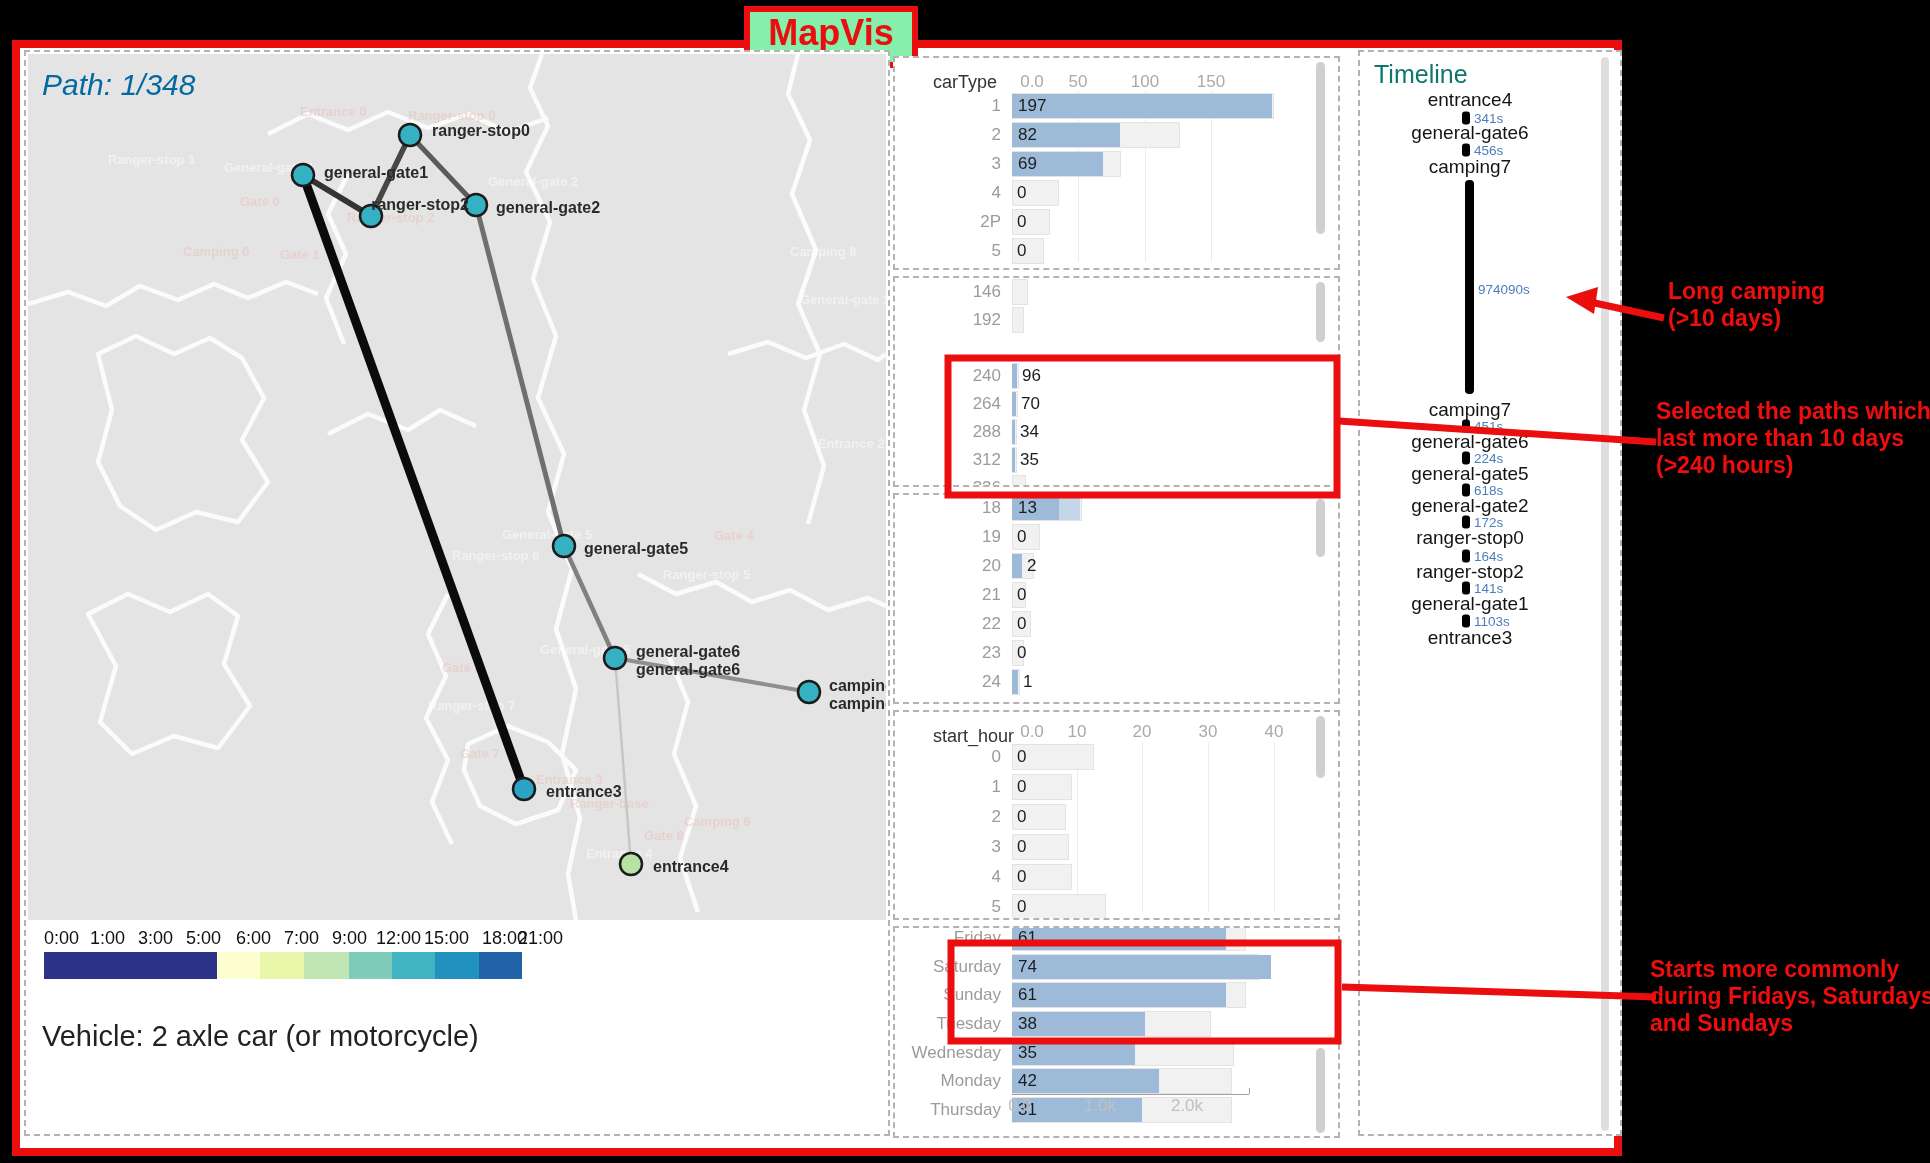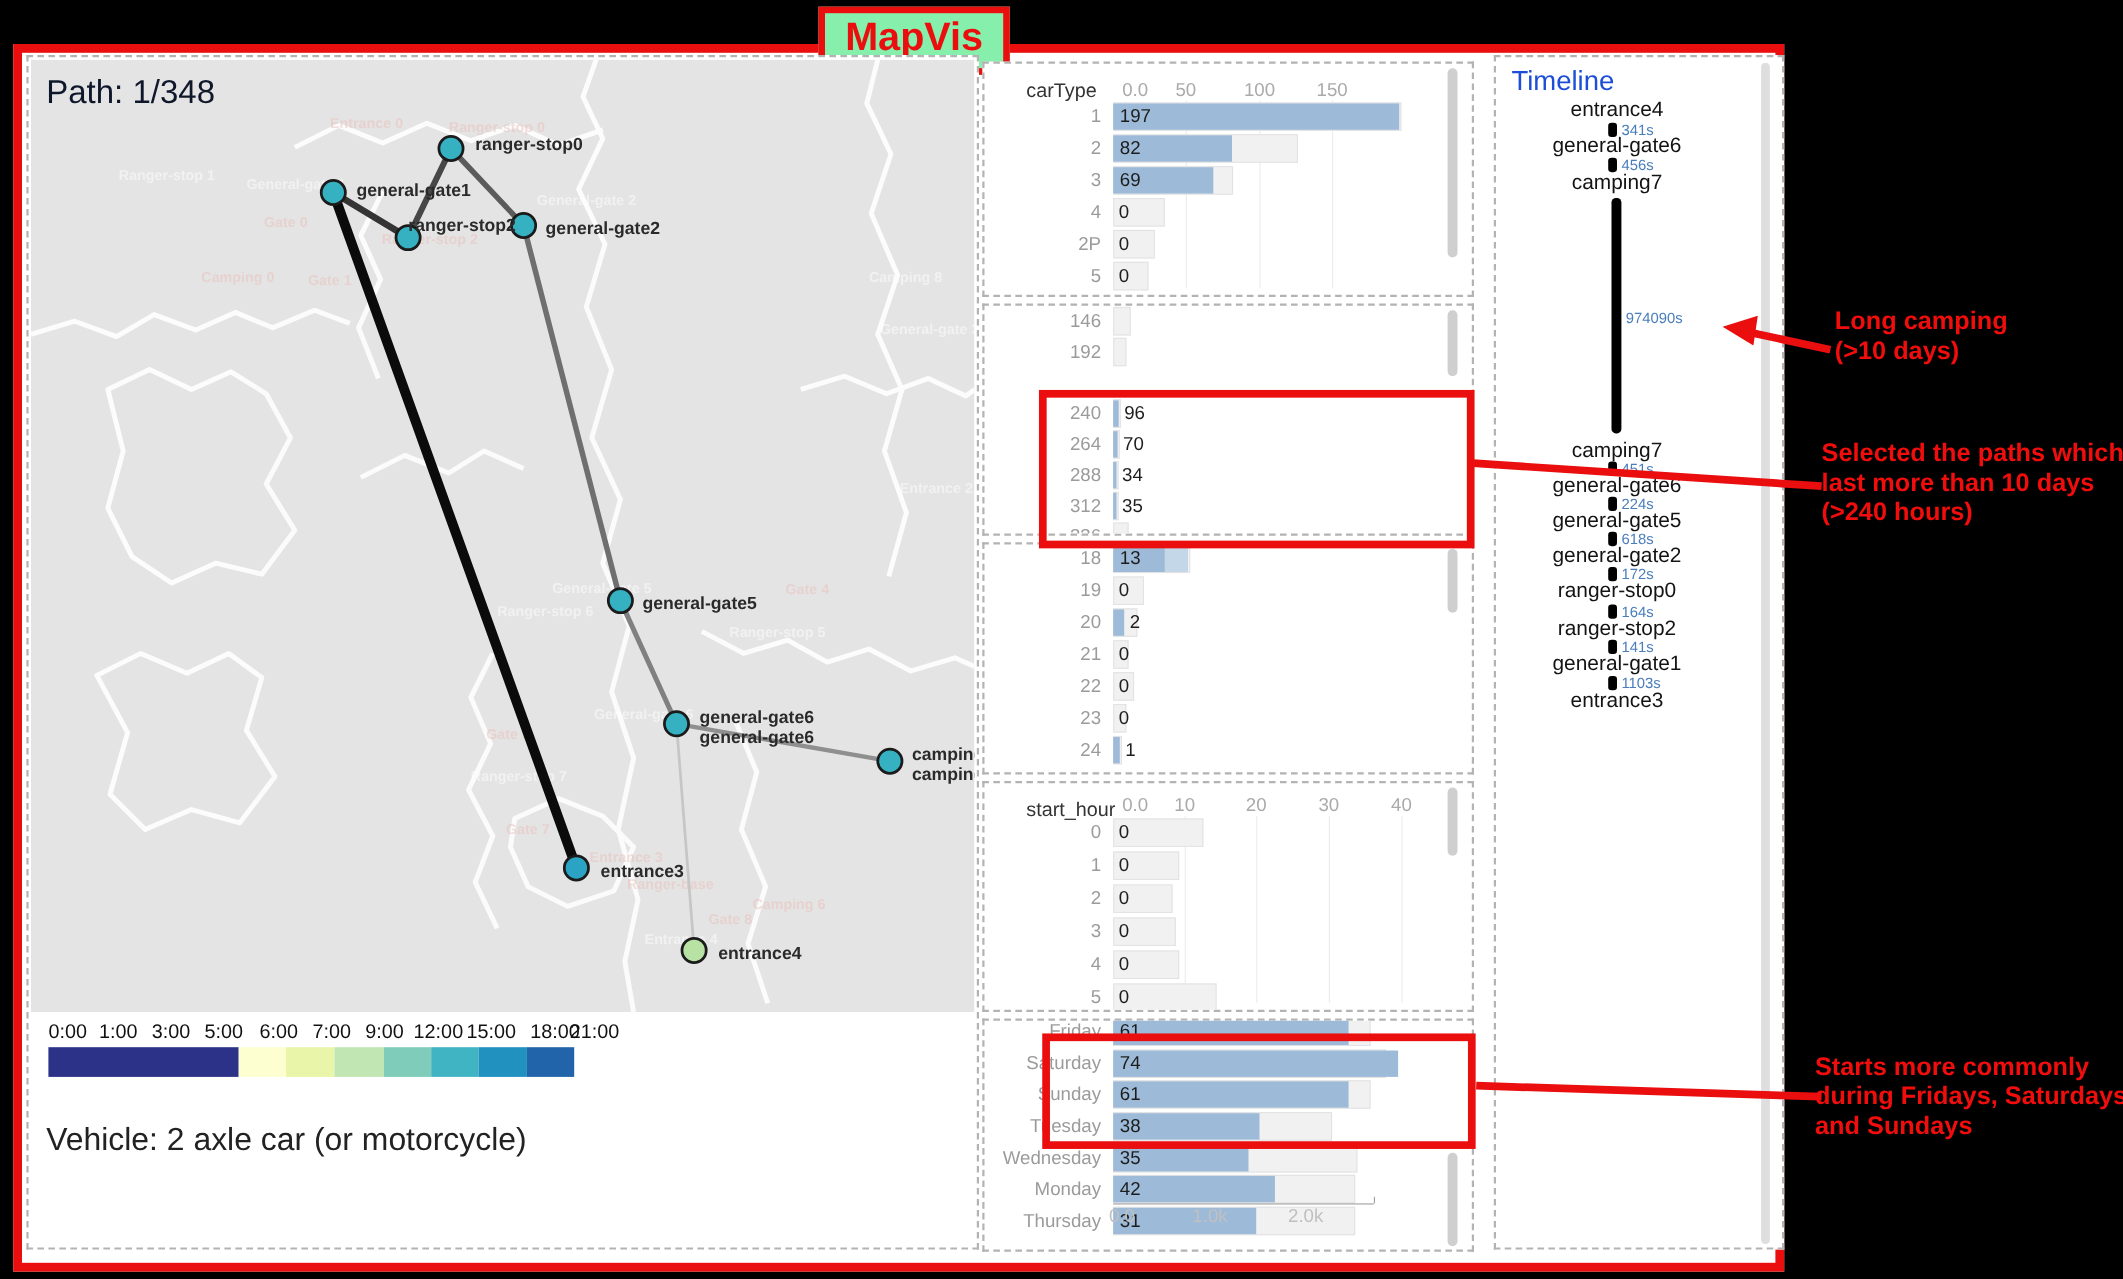--- a/index.html
+++ b/index.html
@@ -7,41 +7,41 @@
        font-family:"Liberation Sans","DejaVu Sans",sans-serif;}
   .abs{position:absolute;}
   #frame{left:12px;top:40px;width:1594px;height:1100px;background:#fff;
          border:8px solid #ea0e0e;}
   #title-box{left:744px;top:6px;width:162px;height:50px;background:#86efac;
              border:6px solid #ea0e0e;display:flex;justify-content:center;}
   #title-box span{color:#ea0e0e;font-size:36px;font-weight:bold;}
   .dashed{border:2px dashed #b3b3b3;background:#fff;box-sizing:border-box;}
   #map-panel{left:24px;top:50px;width:866px;height:1086px;}
   #map-svg-wrap{left:2px;top:2px;width:858px;height:866px;overflow:hidden;}
-  #path-label{left:16px;top:16px;font-size:30px;color:#0f172a;}
+  #path-label{left:16px;top:16px;font-size:30px;color:#0369a1;font-style:italic;}
   #vehicle-label{left:16px;top:968px;font-size:29px;color:#222;}
   #legend{left:0;top:876px;width:860px;height:60px;}
   .leg-lab{position:absolute;top:0;font-size:18px;color:#111;}
   .leg-seg{position:absolute;top:24px;height:27px;}
   .hist-panel{left:893px;width:447px;}
   .hist-title{position:absolute;left:38px;font-size:18px;color:#333;}
   .axis-lab{position:absolute;font-size:17px;color:#aaa;transform:translateX(-50%);}
   .gridline{position:absolute;width:1px;background:#ececec;}
   .hrow{position:absolute;left:0;width:443px;}
   .hrow .lab{position:absolute;right:337px;top:50%;transform:translateY(-50%);
              font-size:17px;color:#9b9b9b;white-space:nowrap;}
   .hrow .bg,.hrow .bar,.hrow .ext{position:absolute;top:50%;transform:translateY(-50%);height:24px;}
   .hrow .bg{background:#f1f1f1;border:1px solid #e3e3e3;}
   .hrow .bar{background:#9dbbd8;}
   .hrow .ext{background:#c3d7e8;}
   .hrow .val{position:absolute;top:50%;transform:translateY(-50%);
              font-size:17px;color:#1d1d1d;white-space:nowrap;}
   .scroll-thumb{position:absolute;width:9px;border-radius:5px;background:#cfcfcf;}
   #timeline-panel{left:1358px;top:50px;width:264px;height:1086px;}
-  #timeline-title{left:14px;top:8px;font-size:25px;color:#1d4ed8;}
+  #timeline-title{left:14px;top:8px;font-size:25px;color:#0f766e;}
   .tl-station{position:absolute;width:220px;text-align:center;font-size:19px;color:#141414;
               transform:translateY(-50%);white-space:nowrap;}
   .tl-tick{position:absolute;width:8px;height:13px;border-radius:3px;background:#000;
            transform:translateY(-50%);}
   .tl-dur{position:absolute;font-size:13.5px;color:#4a7ebb;transform:translateY(-50%);white-space:nowrap;}
   .tl-longbar{position:absolute;width:9px;border-radius:4px;background:#000;}
   #tl-scroll{position:absolute;left:241px;top:5px;width:8px;height:1074px;background:#dedede;border-radius:4px;}
   .annot{position:absolute;color:#f20d0d;font-weight:800;font-size:23px;line-height:27px;white-space:nowrap;}
   #red-overlay{left:0;top:0;pointer-events:none;}
   svg text{font-family:"Liberation Sans","DejaVu Sans",sans-serif;}

